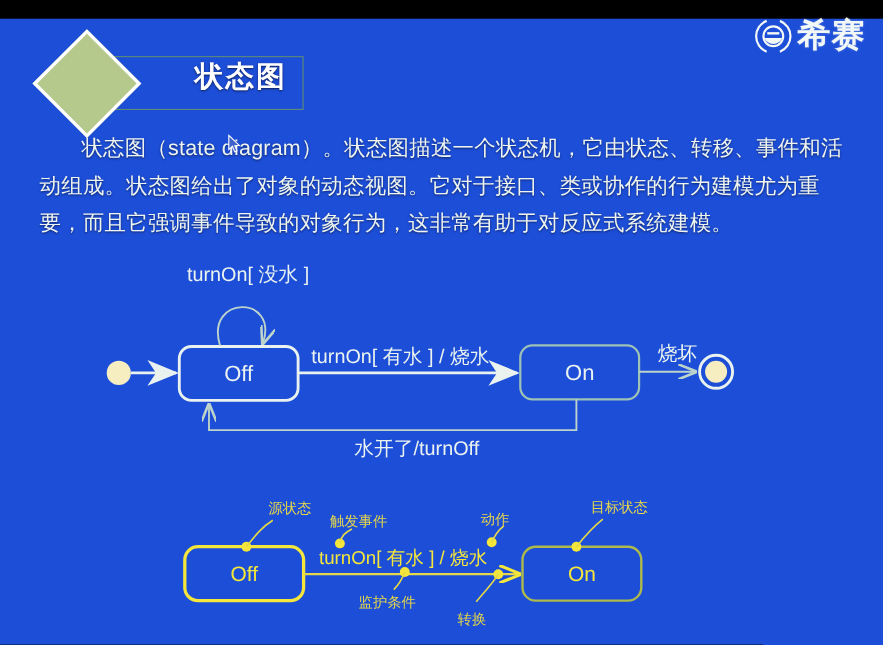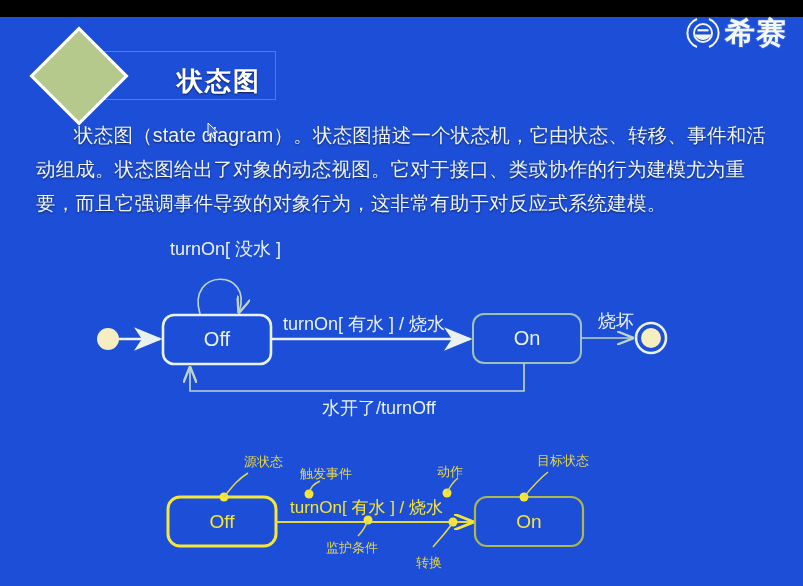--- a/index.html
+++ b/index.html
@@ -27,21 +27,21 @@
   #brand .word{
     font-size:30px;font-weight:bold;letter-spacing:1px;line-height:1;
     color:#f2f8f5;
     text-shadow:0 0 2px rgba(255,255,255,.35);
   }
 
   
   #titlebox{
     position:absolute;left:96px;top:41px;width:180px;height:49px;
     border:1px solid #5e8c72;box-sizing:border-box;
-    display:flex;align-items:flex-end;justify-content:flex-end;
+    display:flex;align-items:flex-start;justify-content:flex-end;
     padding-right:14px;
   }
   #titlebox .t{
     color:#ffffff;font-size:26px;font-weight:bold;letter-spacing:2px;
     text-shadow:0 1px 2px rgba(0,0,0,.6);
   }
   #diamond{
     position:absolute;left:44px;top:31px;width:70px;height:70px;
     background:#b4c98b;border:3px solid #ffffff;
     transform:rotate(45deg);box-sizing:border-box;

